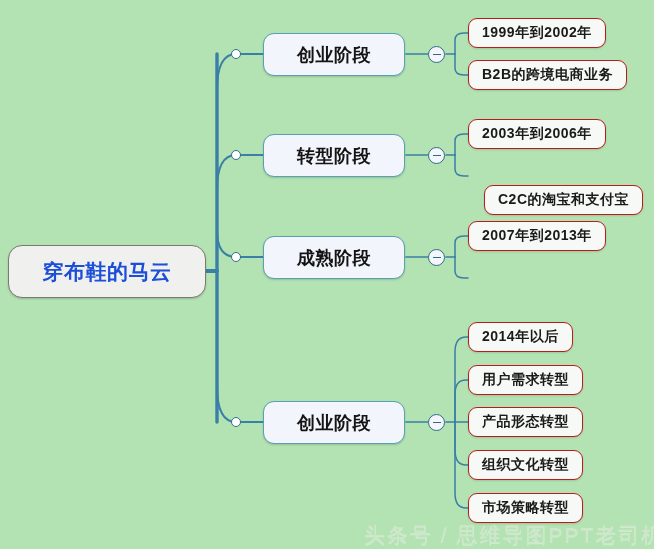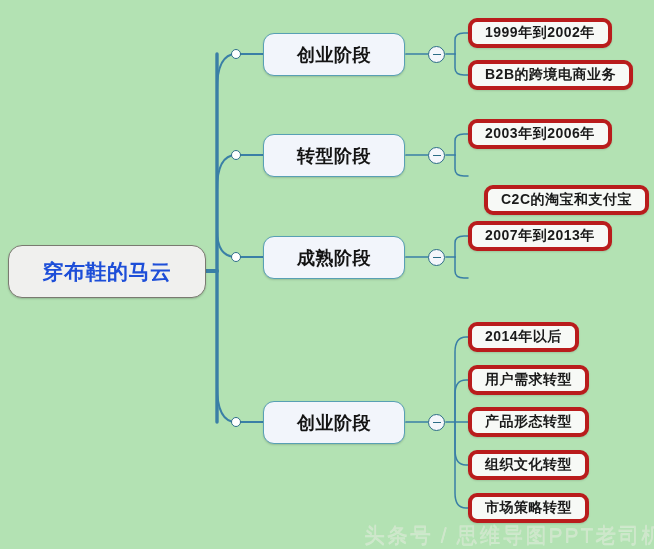--- a/index.html
+++ b/index.html
@@ -63,21 +63,21 @@
     font-size: 18px;
     font-weight: bold;
     color: #141414;
     box-shadow: 0 1px 2px rgba(0,0,0,0.16);
   }
 
   
   .node.leaf {
     height: 30px;
     background: #f7f9f6;
-    border: 4px solid #b91c1c;
+    border: 1px solid #b91c1c;
     border-radius: 9px;
     font-size: 14px;
     font-weight: bold;
     color: #1a1a1a;
     padding: 8px 13px;
     box-shadow: 0 1px 2px rgba(0,0,0,0.12);
   }
 
   
   .toggle {

